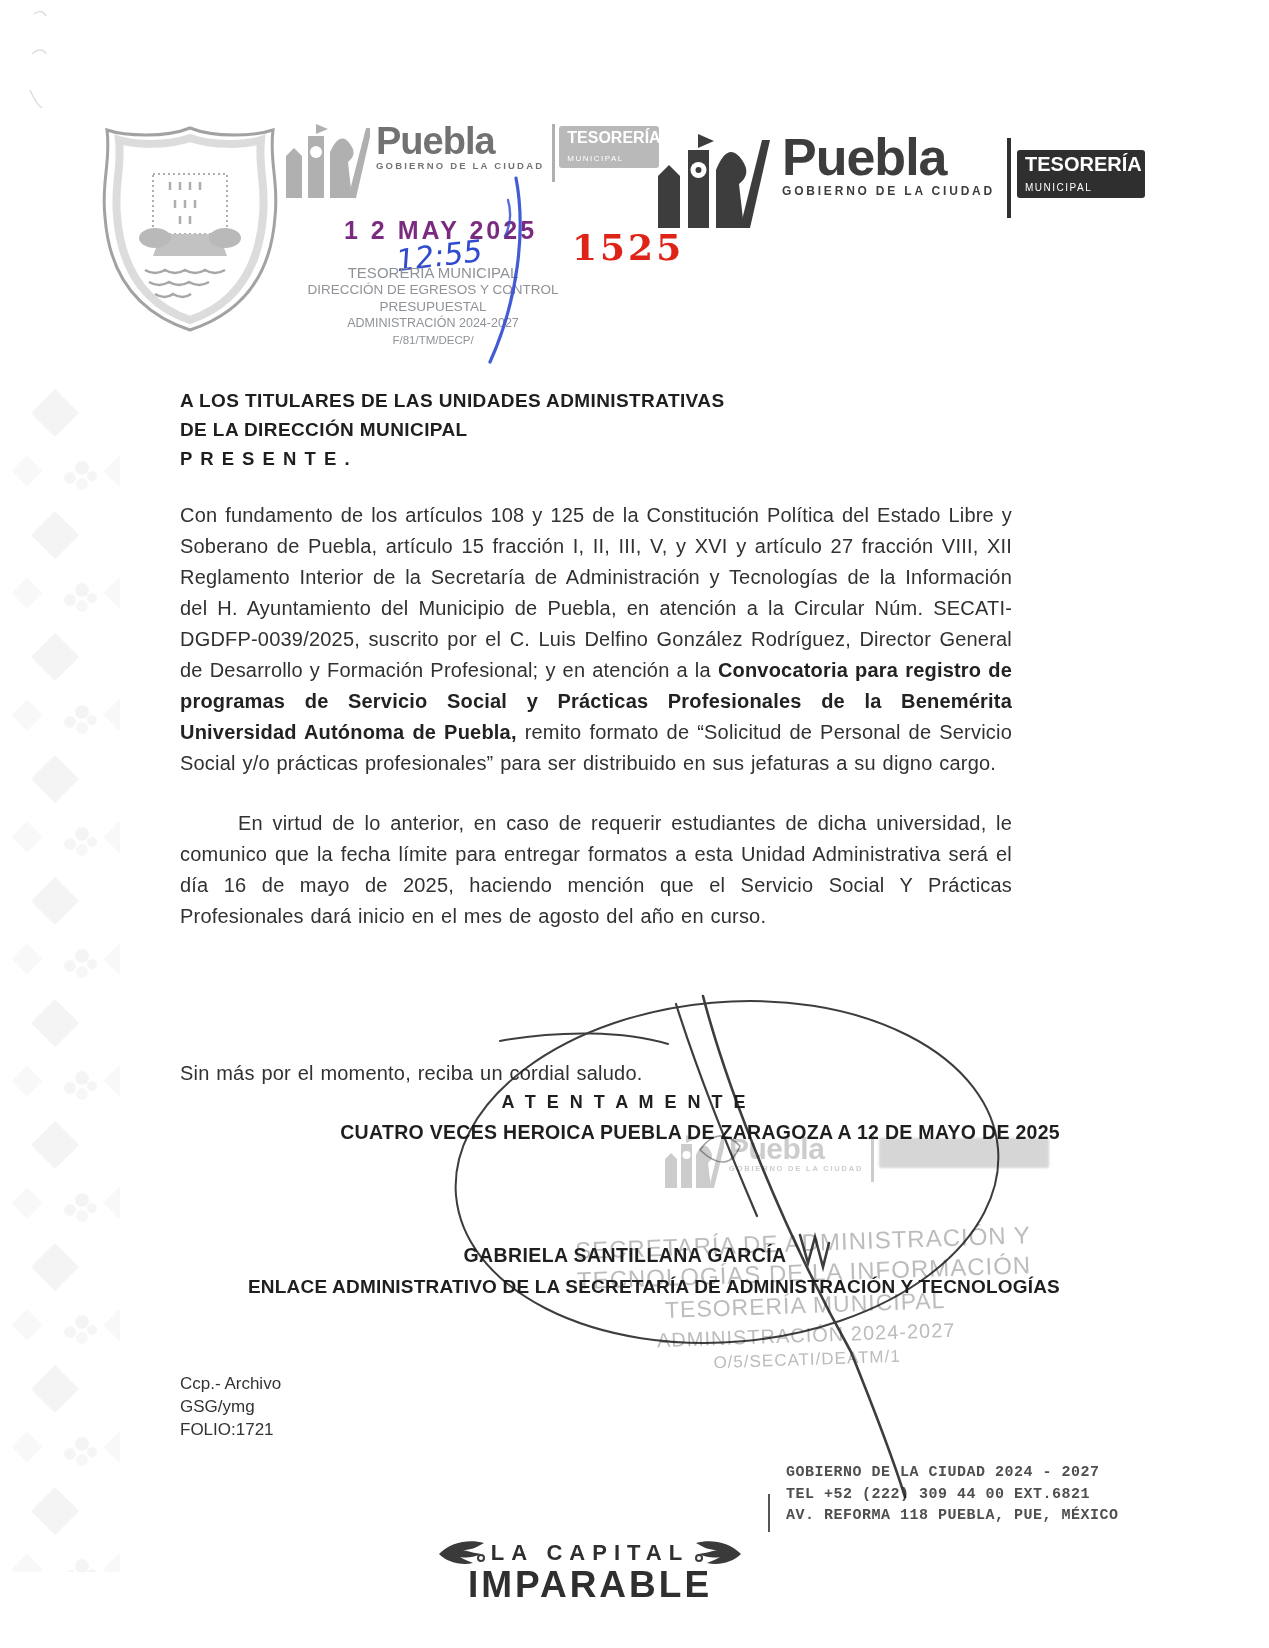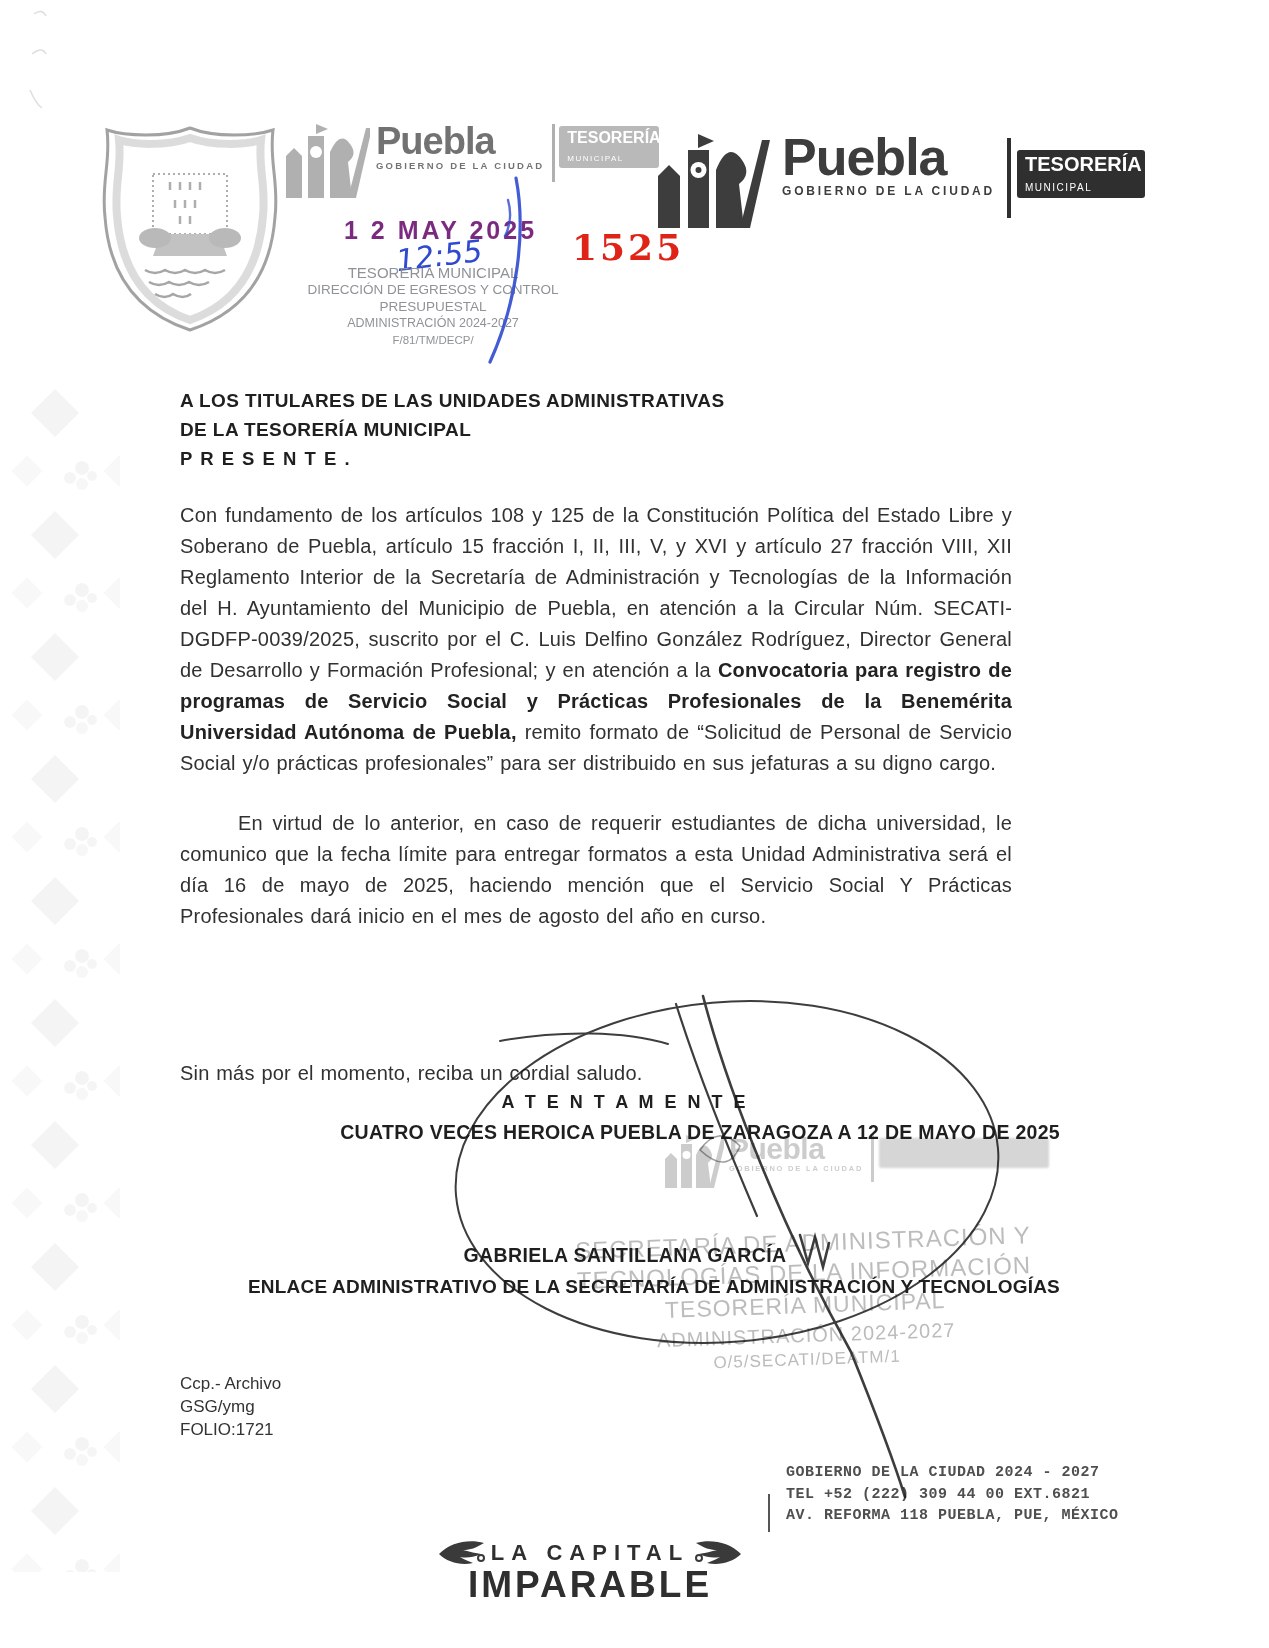--- a/index.html
+++ b/index.html
@@ -131,21 +131,21 @@
       <div class="tes-box" style="width:128px;height:48px;margin-top:18px;">
         <div class="l1" style="font-size:20px;">TESORERÍA</div>
         <div class="l2" style="font-size:10px;">MUNICIPAL</div>
       </div>
     </div>
   </div>
 
 
   <div class="abs" style="left:180px;top:386px;z-index:2;color:#1f1f1f;">
     <div class="b" style="font-size:19px;line-height:29px;letter-spacing:.4px;">A LOS TITULARES DE LAS UNIDADES ADMINISTRATIVAS</div>
-    <div class="b" style="font-size:19px;line-height:29px;letter-spacing:.4px;">DE LA TESORERÍA MUNICIPAL</div>
+    <div class="b" style="font-size:19px;line-height:29px;letter-spacing:.4px;">DE LA DIRECCIÓN MUNICIPAL</div>
     <div class="b" style="font-size:18.5px;line-height:29px;letter-spacing:1.5px;">P R E S E N T E .</div>
   </div>
 
   <div class="abs body-text just" style="left:180px;top:500px;width:832px;z-index:2;">
     <span>Con fundamento de los artículos 108 y 125 de la Constitución Política del Estado Libre y Soberano de Puebla, artículo 15 fracción I, II, III, V, y XVI y artículo 27 fracción VIII, XII Reglamento Interior de la Secretaría de Administración y Tecnologías de la Información del H. Ayuntamiento del Municipio de Puebla, en atención a la Circular Núm. SECATI-DGDFP-0039/2025, suscrito por el C. Luis Delfino González Rodríguez, Director General de Desarrollo y Formación Profesional; y en atención  a la </span><span class="b" style="color:#222;">Convocatoria para registro de programas de Servicio Social y Prácticas Profesionales de la Benemérita Universidad Autónoma de Puebla,</span><span> remito formato de “Solicitud de Personal de Servicio Social y/o prácticas profesionales”  para ser distribuido en sus jefaturas a su digno cargo.</span>
   </div>
 
   <div class="abs body-text just indent" style="left:180px;top:808px;width:832px;z-index:2;">En virtud de lo anterior, en caso de requerir estudiantes de dicha universidad, le comunico que la fecha límite para entregar formatos a esta Unidad Administrativa será el día 16 de mayo de 2025, haciendo mención que el Servicio Social Y Prácticas Profesionales dará inicio en el mes de agosto del año en curso.</div>
 
 

